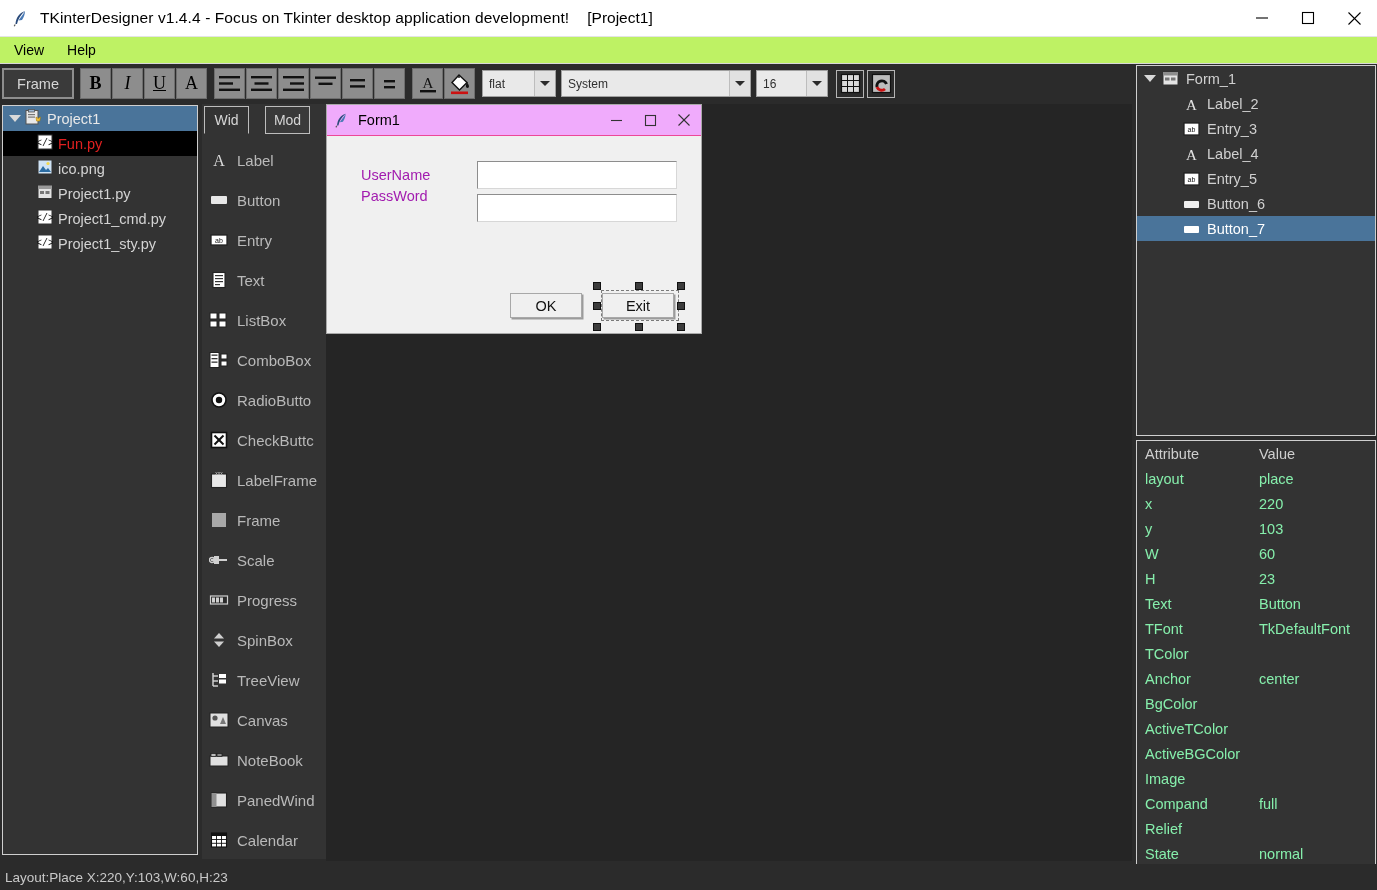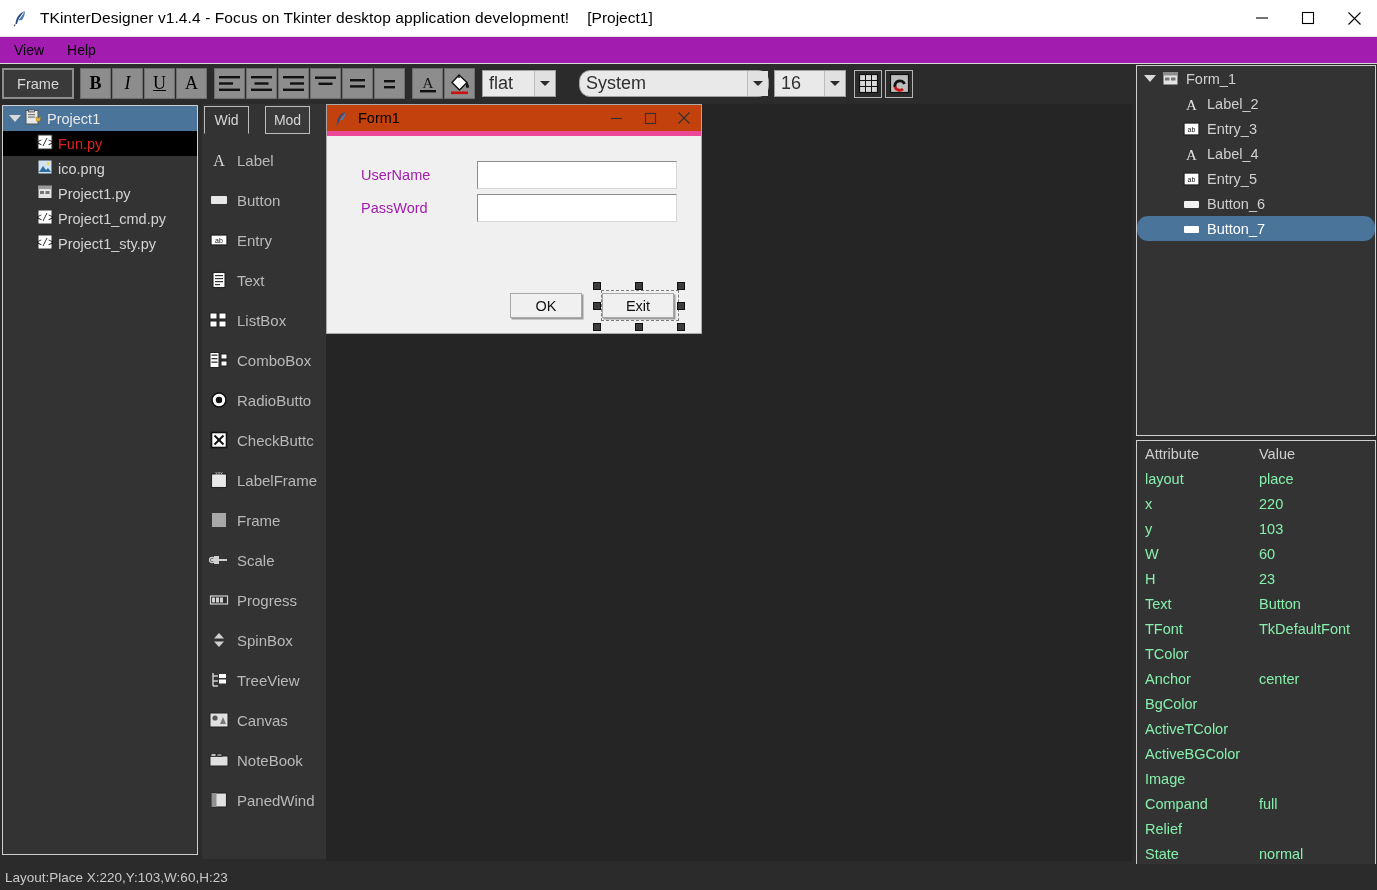--- a/index.html
+++ b/index.html
@@ -41,21 +41,21 @@
     width: 46px; height: 36px;
     display: flex; align-items: center; justify-content: center;
     cursor: default;
   }
   .wbtn svg { display: block; }
 
   
   .menubar {
     position: absolute; left: 0; top: 37px;
     width: 1377px; height: 27px;
-    background: #a21caf;
+    background: #bef264;
     display: flex; align-items: center;
     border-bottom: 1px solid #d8d8d8;
   }
   .menu-item {
     font-size: 14px; color: #000;
     padding: 3px 9px; margin-left: 5px;
     cursor: default;
   }
 
   
@@ -95,32 +95,32 @@
 
   .combo {
     height: 27px;
     background: #e9e9e9;
     border: 1px solid #a0a0a0;
     display: flex; align-items: center;
     margin-right: 2px;
     position: relative;
   }
   .combo .cval {
-    font-size: 18px; color: #303030; padding-left: 6px;
+    font-size: 12px; color: #303030; padding-left: 6px;
     white-space: nowrap; overflow: hidden;
     flex: 1;
   }
   .combo .carrow {
     width: 21px; height: 25px;
     background: #e1e1e1;
     border-left: 1px solid #bdbdbd;
     display: flex; align-items: center; justify-content: center;
   }
   .combo-flat { width: 74px; }
-  .combo-font { width: 190px; margin-left: 21px; border-radius: 11px;}
+  .combo-font { width: 190px; margin-left: 3px;}
   .combo-size { width: 72px; margin-left: 3px;}
 
   .iconbtn {
     width: 28px; height: 28px;
     background: #2b2b2b;
     border: 1px solid #b5b5b5;
     display: flex; align-items: center; justify-content: center;
     margin-right: 3px;
     cursor: default;
   }
@@ -216,23 +216,23 @@
   }
 
   
   .form-win {
     position: absolute; left: 0px; top: 0px;
     width: 376px; height: 230px;
     background: #f0f0f0;
     border: 1px solid #a9a9a9;
   }
   .form-title {
-    height: 31px; background: #c2410c;
+    height: 31px; background: #f0abfc;
     display: flex; align-items: center;
-    border-bottom: 5px solid #ec4899;
+    border-bottom: 1px solid #ec4899;
   }
   .form-title .ftitle {
     font-size: 14.5px; color: #000; margin-left: 7px;
   }
   .fwbtn {
     width: 34px; height: 30px;
     display: flex; align-items: center; justify-content: center;
   }
   .form-body { position: relative; height: 197px; }
   .f-label {
@@ -268,21 +268,21 @@
     width: 240px; height: 371px;
     background: #333333;
     border: 1px solid #cfcfcf;
     overflow: hidden;
   }
   .obj-row {
     height: 25px; display: flex; align-items: center;
     font-size: 14.5px; color: #d0d0d0;
     padding-left: 5px; cursor: default;
   }
-  .obj-row.sel { background: #4a749a; color: #ffffff; border-radius: 11px; }
+  .obj-row.sel { background: #4a749a; color: #ffffff; }
   .obj-indent { padding-left: 44px; }
   .obj-row .oicon {
     width: 20px; height: 18px; margin-right: 6px;
     display: flex; align-items: center; justify-content: center;
     flex: 0 0 auto;
   }
 
   
   .prop-panel {
     position: absolute; left: 1136px; top: 440px;
@@ -717,20 +717,33 @@
       <div class="pal-item">
         <span class="picon">
             <svg width="18" height="18" viewBox="0 0 18 18">
               <rect x="1.5" y="2" width="15" height="14" fill="#e0e0e0" stroke="#222" stroke-width="1.1"></rect>
               <rect x="1.5" y="2" width="5" height="14" fill="#909090"></rect>
             </svg>
           </span>
         <span>PanedWind</span>
       </div>
 
+      <div class="pal-item">
+        <span class="picon">
+            <svg width="18" height="18" viewBox="0 0 18 18">
+              <rect x="1.5" y="2" width="15" height="14" fill="#fff" stroke="#111" stroke-width="1.1"></rect>
+              <rect x="1.5" y="2" width="15" height="3" fill="#111"></rect>
+              <line x1="6.5" y1="5" x2="6.5" y2="16" stroke="#111" stroke-width=".9"></line>
+              <line x1="11.5" y1="5" x2="11.5" y2="16" stroke="#111" stroke-width=".9"></line>
+              <line x1="1.5" y1="8.5" x2="16.5" y2="8.5" stroke="#111" stroke-width=".9"></line>
+              <line x1="1.5" y1="12.3" x2="16.5" y2="12.3" stroke="#111" stroke-width=".9"></line>
+            </svg>
+          </span>
+        <span>Calendar</span>
+      </div>
     </div>
   </div>
 
   <div class="canvas">
 
     <div class="form-win">
       <div class="form-title">
         <span style="margin-left:6px;display:flex;align-items:center;">
           <svg width="18" height="18" viewBox="0 0 20 20">
             <path d="M14 3 C8 5 5 10 4.5 16 L6 16 C7 11 9.5 7 14 3 Z" fill="#2a4a7a"></path>
@@ -753,21 +766,21 @@
         <span class="fwbtn">
           <svg width="14" height="14" viewBox="0 0 14 14">
               <line x1="1.5" y1="1.5" x2="12.5" y2="12.5" stroke="#333" stroke-width="1.1"></line>
               <line x1="12.5" y1="1.5" x2="1.5" y2="12.5" stroke="#333" stroke-width="1.1"></line>
             </svg>
         </span>
       </div>
 
       <div class="form-body">
         <span class="f-label" style="left:34px; top:31px;">UserName</span>
-        <span class="f-label" style="left:34px; top:64px;">PassWord</span>
+        <span class="f-label" style="left:34px; top:52px;">PassWord</span>
 
         <div class="f-entry" style="left:150px; top:25px; width:200px; height:28px;"></div>
         <div class="f-entry" style="left:150px; top:58px; width:200px; height:28px;"></div>
 
         <div class="f-button" style="left:183px; top:157px; width:72px; height:25px;">OK</div>
 
         <div class="f-button selected" style="left:275px; top:157px; width:72px; height:25px;">Exit</div>
         <div class="sel-box" style="left:274px; top:154px; width:78px; height:31px;"></div>
         <div class="handle" style="left:266px; top:146px;"></div>
         <div class="handle" style="left:308px; top:146px;"></div>

